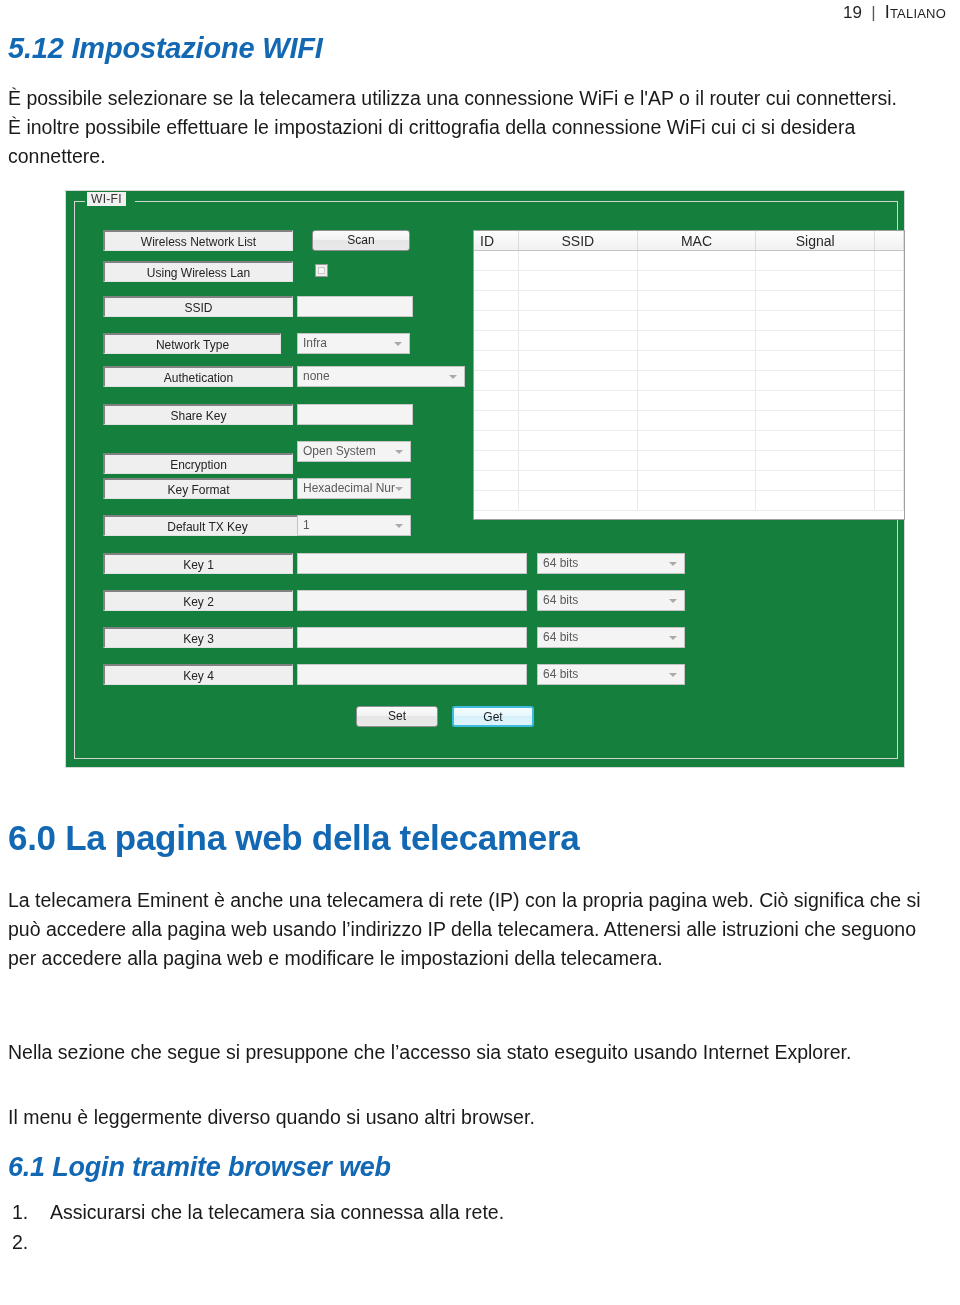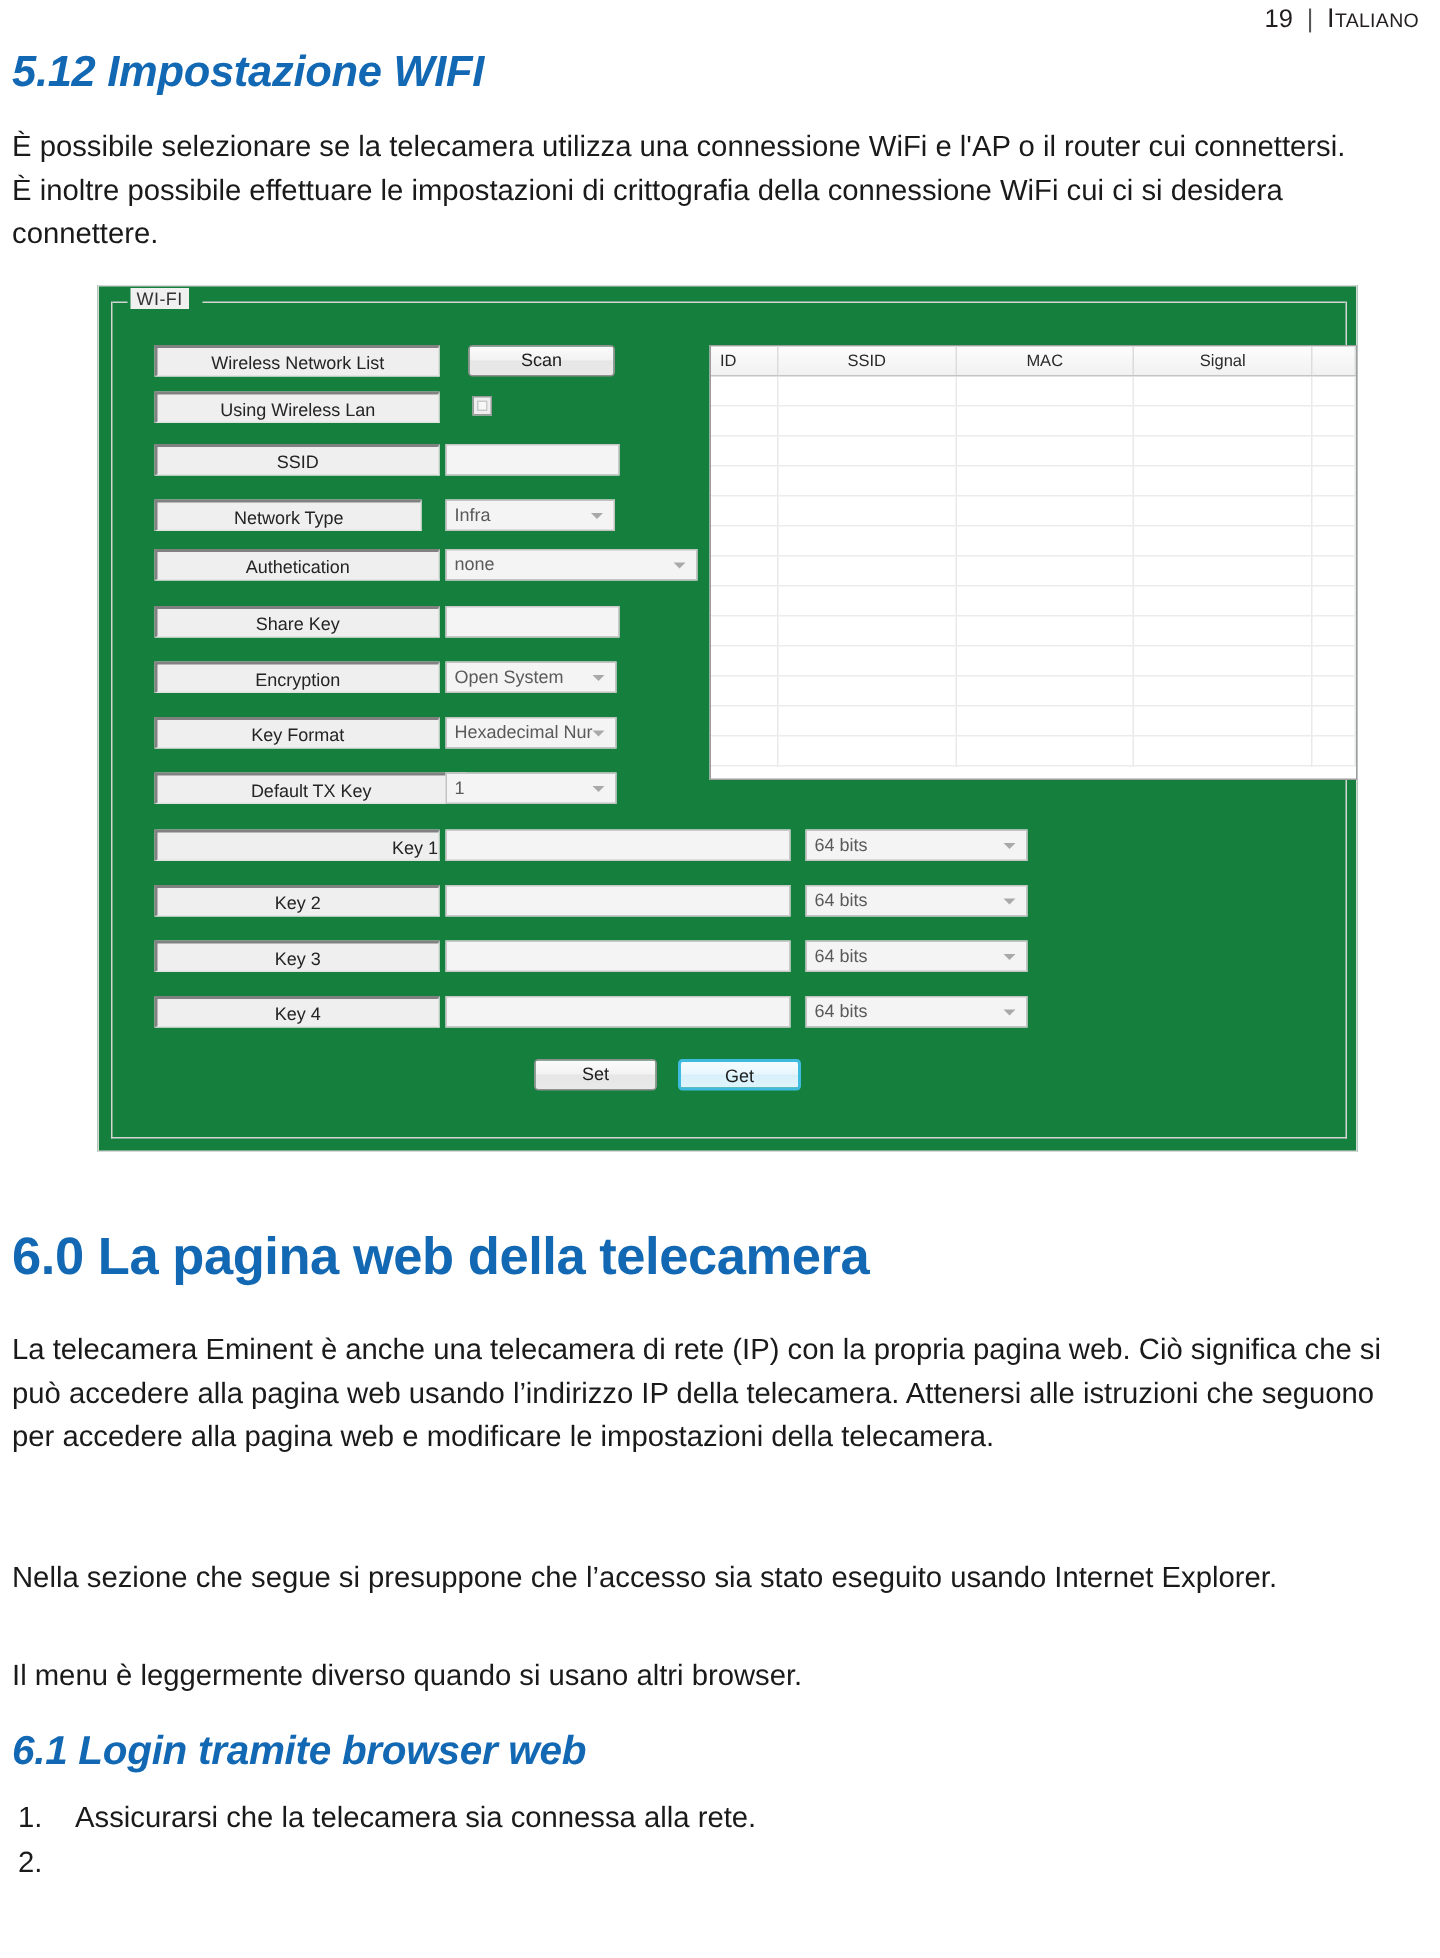--- a/index.html
+++ b/index.html
@@ -240,21 +240,21 @@
     border: 1px solid #9e9e9e;
     box-sizing: border-box;
     overflow: hidden;
   }
   #net-table table {
     border-collapse: collapse;
     width: 100%;
     table-layout: fixed;
   }
   #net-table th {
-    font-size: 11px;
+    font-size: 14px;
     font-weight: normal;
     color: #2a2a2a;
     height: 19px;
     background: linear-gradient(to bottom,#fdfdfd,#f1f1f1);
     border-right: 1px solid #dcdcdc;
     border-bottom: 1px solid #c4c4c4;
     text-align: center;
     padding: 0;
   }
   #net-table th.c-id { text-align: left; padding-left: 6px; width: 38px; }
@@ -302,39 +302,39 @@
 
     <div class="lbl-btn" style="left:28px; top:165px; width:190px;">Authetication</div>
     <div class="combo" style="left:222px; top:165px; width:168px;">
       <span>none</span>
       <span class="arw"></span>
     </div>
 
     <div class="lbl-btn" style="left:28px; top:203px; width:190px;">Share Key</div>
     <div class="txt-input" style="left:222px; top:203px; width:116px;"></div>
 
-    <div class="lbl-btn" style="left:28px; top:240px; width:190px;">Encryption</div>
+    <div class="lbl-btn" style="left:28px; top:252px; width:190px;">Encryption</div>
     <div class="combo" style="left:222px; top:240px; width:114px;">
       <span>Open System</span>
       <span class="arw"></span>
     </div>
 
     <div class="lbl-btn" style="left:28px; top:277px; width:190px;">Key Format</div>
     <div class="combo" style="left:222px; top:277px; width:114px;">
       <span>Hexadecimal Nur</span>
       <span class="arw"></span>
     </div>
 
     <div class="lbl-btn" style="left:28px; top:314px; width:208px;">Default TX Key</div>
     <div class="combo" style="left:222px; top:314px; width:114px;">
       <span>1</span>
       <span class="arw"></span>
     </div>
 
-    <div class="lbl-btn" style="left:28px; top:352px; width:190px;text-align:right;">Key 1</div>
+    <div class="lbl-btn" style="left:28px; top:352px; width:190px;">Key 1</div>
     <div class="txt-input" style="left:222px; top:352px; width:230px;"></div>
     <div class="combo" style="left:462px; top:352px; width:148px;">
       <span>64 bits</span>
       <span class="arw"></span>
     </div>
 
     <div class="lbl-btn" style="left:28px; top:389px; width:190px;">Key 2</div>
     <div class="txt-input" style="left:222px; top:389px; width:230px;"></div>
     <div class="combo" style="left:462px; top:389px; width:148px;">
       <span>64 bits</span>

